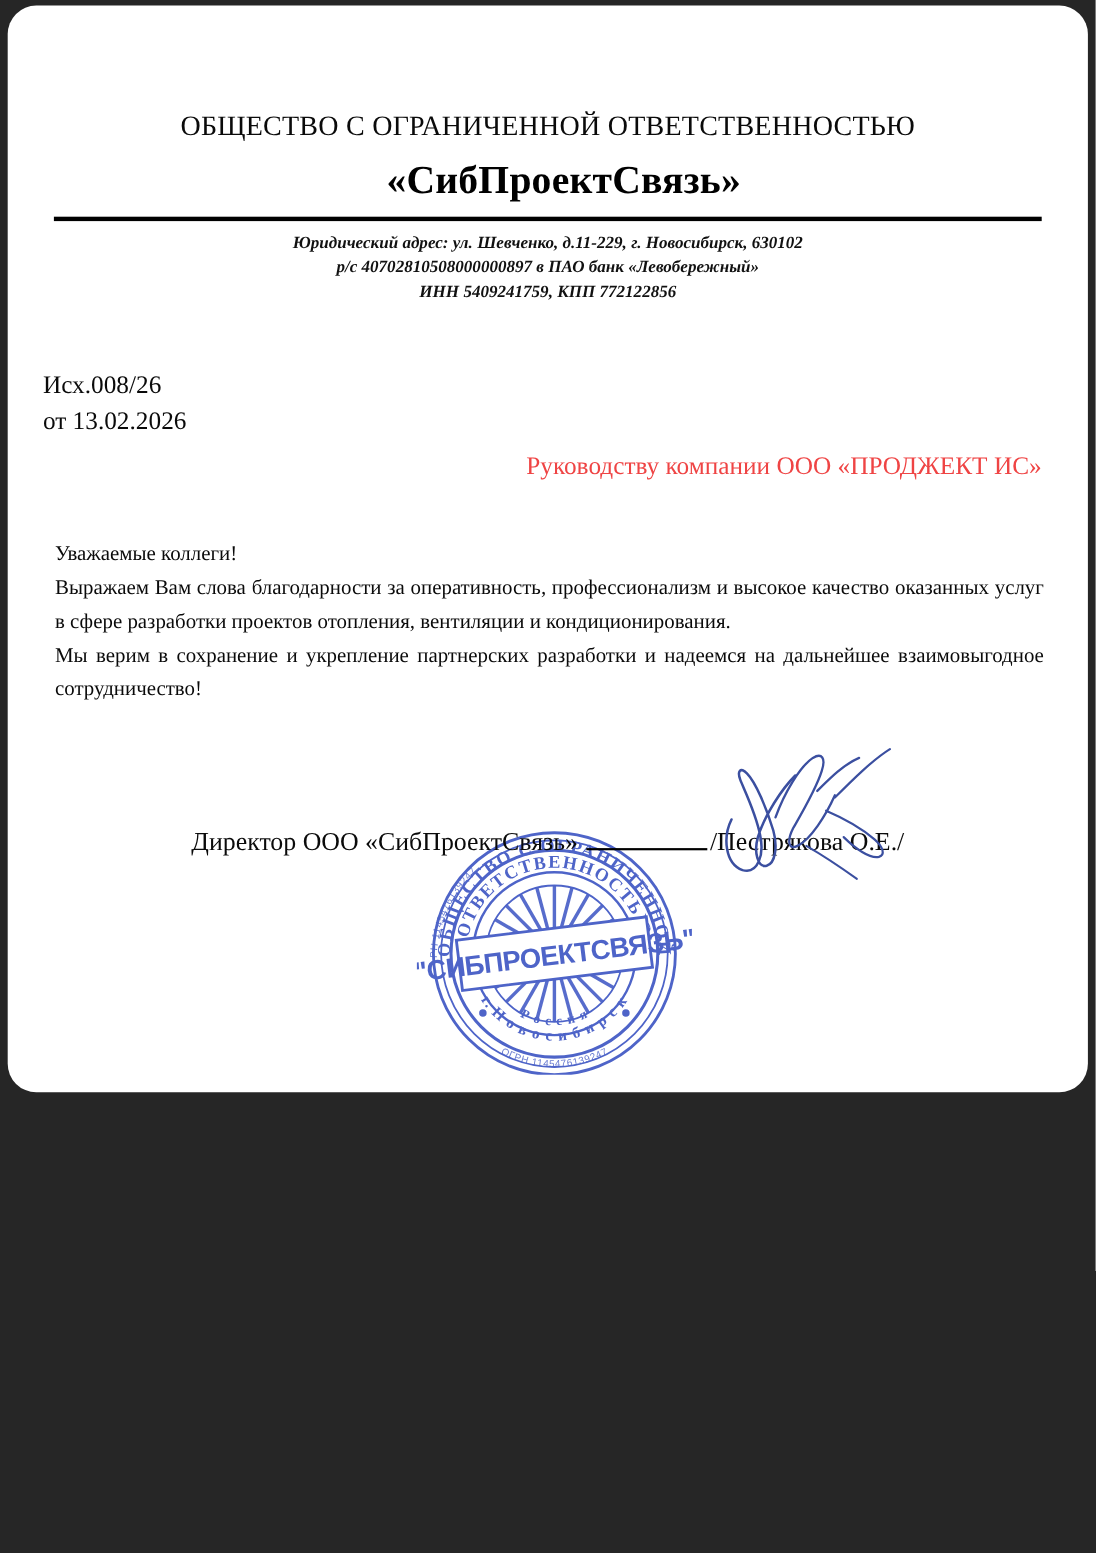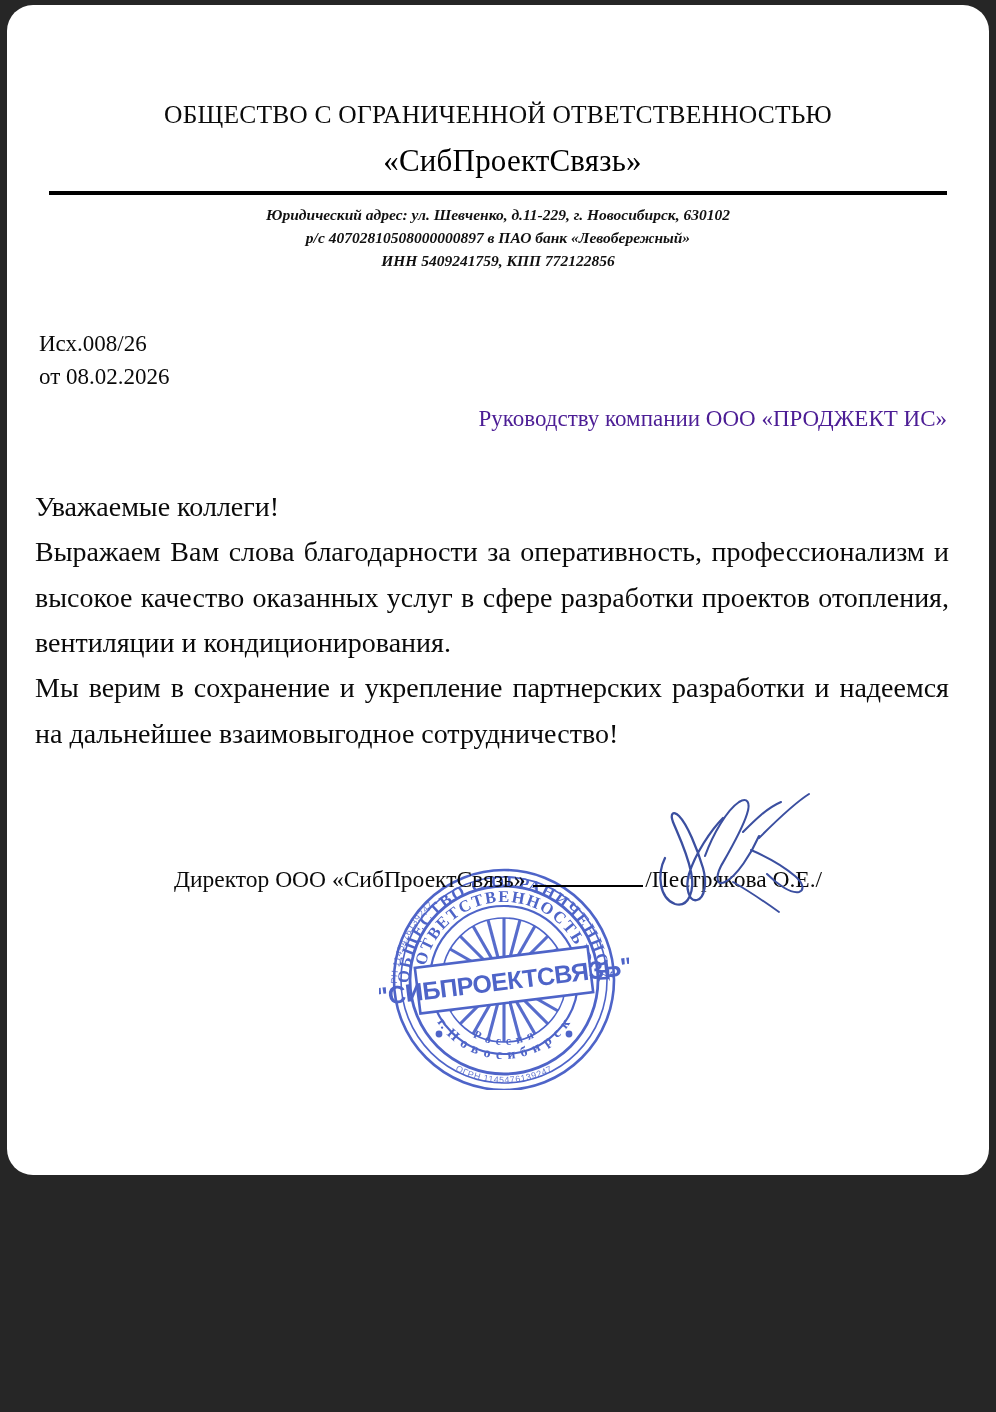--- a/index.html
+++ b/index.html
@@ -12,41 +12,41 @@
     background: #262626;
     font-family: "Liberation Serif", "DejaVu Serif", serif;
     overflow: hidden;
   }
 
   .page {
     position: absolute;
     left: 7px;
     top: 5px;
     width: 982px;
-    height: 1170px;
+    height: 988px;
     background: #ffffff;
     border-radius: 26px;
     overflow: hidden;
   }
 
   
   .letterhead {
     padding-top: 96px;
     text-align: center;
   }
   .org-form {
     font-size: 25.5px;
     font-weight: normal;
     letter-spacing: 0.2px;
     color: #0a0a0a;
     line-height: 1.1;
   }
   .org-name {
-    font-size: 31px;
-    font-weight: normal;
+    font-size: 36px;
+    font-weight: bold;
     color: #000000;
     margin-top: 15px;
     line-height: 1.1;
     letter-spacing: 0.2px;
     padding-left: 29px;
   }
 
   .rule {
     margin: 13px auto 0 auto;
     width: 898px;
@@ -72,29 +72,29 @@
     color: #0a0a0a;
     line-height: 1.42;
   }
 
   
   .addressee {
     margin-top: 12px;
     margin-right: 42px;
     text-align: right;
     font-size: 23px;
-    color: #4c1d95;
+    color: #ef4444;
   }
 
   
   .body-text {
     margin-top: 52px;
-    margin-left: 28px;
+    margin-left: 43px;
     margin-right: 40px;
-    font-size: 28px;
+    font-size: 19px;
     color: #0a0a0a;
     line-height: 1.62;
   }
   .body-text p {
     margin: 0;
     text-align: justify;
     text-justify: inter-word;
   }
   .body-text p.nojustify { text-align: left; }
 
@@ -159,21 +159,21 @@
   <div class="rule"></div>
 
   <div class="requisites">
     <div>Юридический адрес: ул. Шевченко, д.11-229, г. Новосибирск, 630102</div>
     <div>р/с 40702810508000000897 в ПАО банк «Левобережный»</div>
     <div>ИНН 5409241759, КПП 772122856</div>
   </div>
 
   <div class="ref-block">
     <div>Исх.008/26</div>
-    <div>от 08.02.2026</div>
+    <div>от 13.02.2026</div>
   </div>
 
   <div class="addressee">Руководству компании ООО «ПРОДЖЕКТ ИС»</div>
 
   <div class="body-text">
     <p class="nojustify">Уважаемые коллеги!</p>
     <p>Выражаем Вам слова благодарности за оперативность, профессионализм и высокое качество оказанных услуг в сфере разработки проектов отопления, вентиляции и кондиционирования.</p>
     <p>Мы верим в сохранение и укрепление партнерских разработки и надеемся на дальнейшее взаимовыгодное сотрудничество!</p>
   </div>
 

